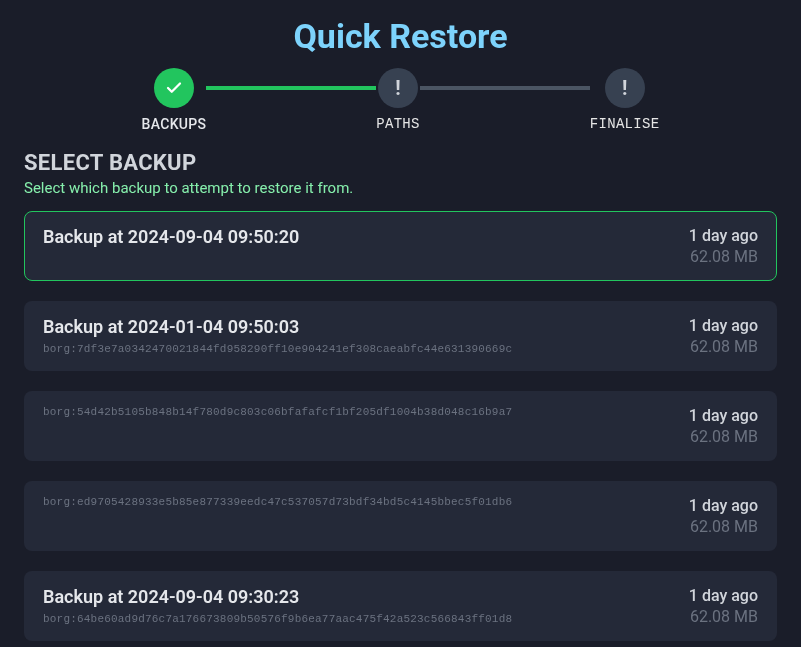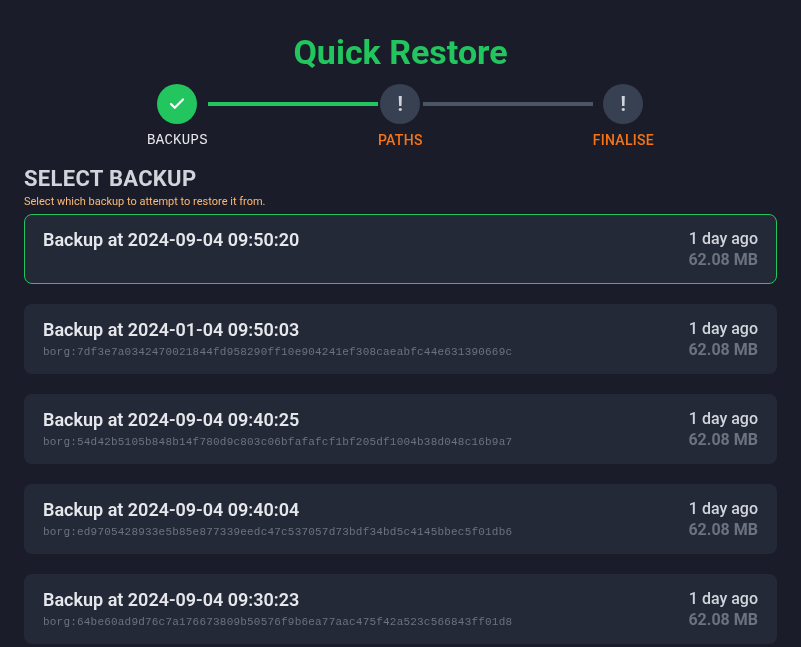--- a/index.html
+++ b/index.html
@@ -15,22 +15,22 @@
       height: 647px;
       overflow: hidden;
     }
     .container {
       padding: 0 24px;
     }
     .title {
       font-size: 34px;
       font-weight: 700;
       text-align: center;
-      color: #22c55e;
-      padding-top: 32px;
+      color: #7dd3fc;
+      padding-top: 16px;
       padding-bottom: 12px;
     }
     .stepper {
       display: flex;
       align-items: flex-start;
       justify-content: center;
       gap: 0;
       margin-bottom: 18px;
     }
     .step {
@@ -58,47 +58,47 @@
       color: #d1d5db;
     }
     .step-label {
       margin-top: 8px;
       font-size: 14px;
       font-weight: 500;
       letter-spacing: 0.3px;
     }
     .step-label.active {
       color: #e5e7eb;
+    }
+    .step-label.inactive {
+      color: #e5e5e5;
       font-family: Liberation Mono, monospace;
-    }
-    .step-label.inactive {
-      color: #f97316;
     }
     .step-connector {
       height: 4px;
       width: 170px;
       margin-top: 18px;
     }
     .step-connector.done {
       background: #22c55e;
     }
     .step-connector.pending {
       background: #4b5563;
     }
     .section-title {
       font-size: 22px;
       font-weight: 700;
       color: #d1d5db;
       letter-spacing: 0.3px;
       margin-bottom: 4px;
     }
     .section-subtitle {
-      font-size: 11px;
-      color: #fdba74;
-      margin-bottom: 6px;
+      font-size: 15px;
+      color: #86efac;
+      margin-bottom: 14px;
     }
     .backup-list {
       display: flex;
       flex-direction: column;
       gap: 20px;
     }
     .backup-item {
       background: #242938;
       border-radius: 8px;
       padding: 14px 18px;
@@ -135,21 +135,20 @@
       margin-left: 44px;
     }
     .backup-age {
       font-size: 16px;
       font-weight: 500;
       color: #d1d5db;
     }
     .backup-size {
       font-size: 16px;
       color: #6b7280;
-      font-weight: bold;
     }
     .check-icon {
       width: 18px;
       height: 18px;
     }
   </style>
 </head>
 <body>
 
 <h1 class="title">Quick Restore</h1>
@@ -194,31 +193,29 @@
           <div class="backup-title">Backup at 2024-01-04 09:50:03</div>
           <div class="backup-hash">borg:7df3e7a0342470021844fd958290ff10e904241ef308caeabfc44e631390669c</div>
         </div>
         <div class="backup-right">
           <div class="backup-age">1 day ago</div>
           <div class="backup-size">62.08 MB</div>
         </div>
       </div>
       <div class="backup-item">
         <div class="backup-left">
-          <div class="backup-title">Backup at 2024-09-04 09:40:25</div>
           <div class="backup-hash">borg:54d42b5105b848b14f780d9c803c06bfafafcf1bf205df1004b38d048c16b9a7</div>
         </div>
         <div class="backup-right">
           <div class="backup-age">1 day ago</div>
           <div class="backup-size">62.08 MB</div>
         </div>
       </div>
       <div class="backup-item">
         <div class="backup-left">
-          <div class="backup-title">Backup at 2024-09-04 09:40:04</div>
           <div class="backup-hash">borg:ed9705428933e5b85e877339eedc47c537057d73bdf34bd5c4145bbec5f01db6</div>
         </div>
         <div class="backup-right">
           <div class="backup-age">1 day ago</div>
           <div class="backup-size">62.08 MB</div>
         </div>
       </div>
       <div class="backup-item">
         <div class="backup-left">
           <div class="backup-title">Backup at 2024-09-04 09:30:23</div>

